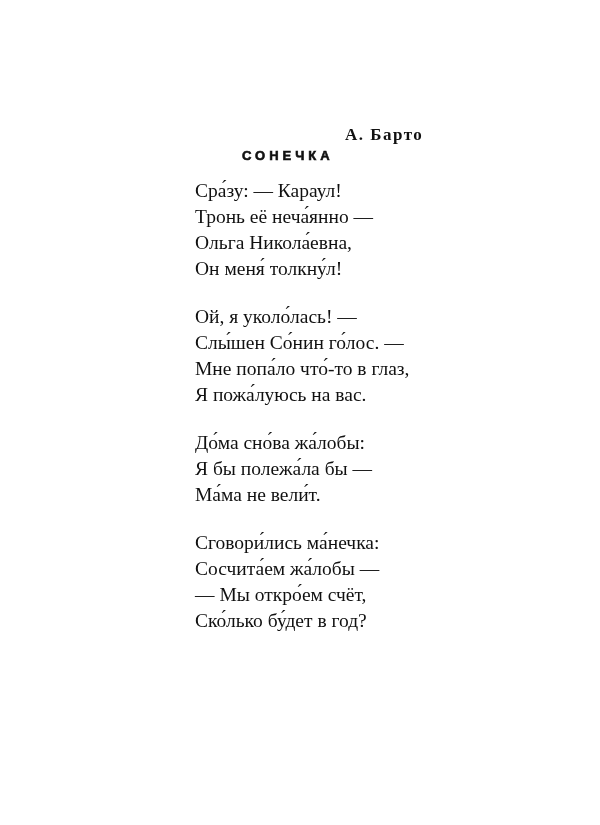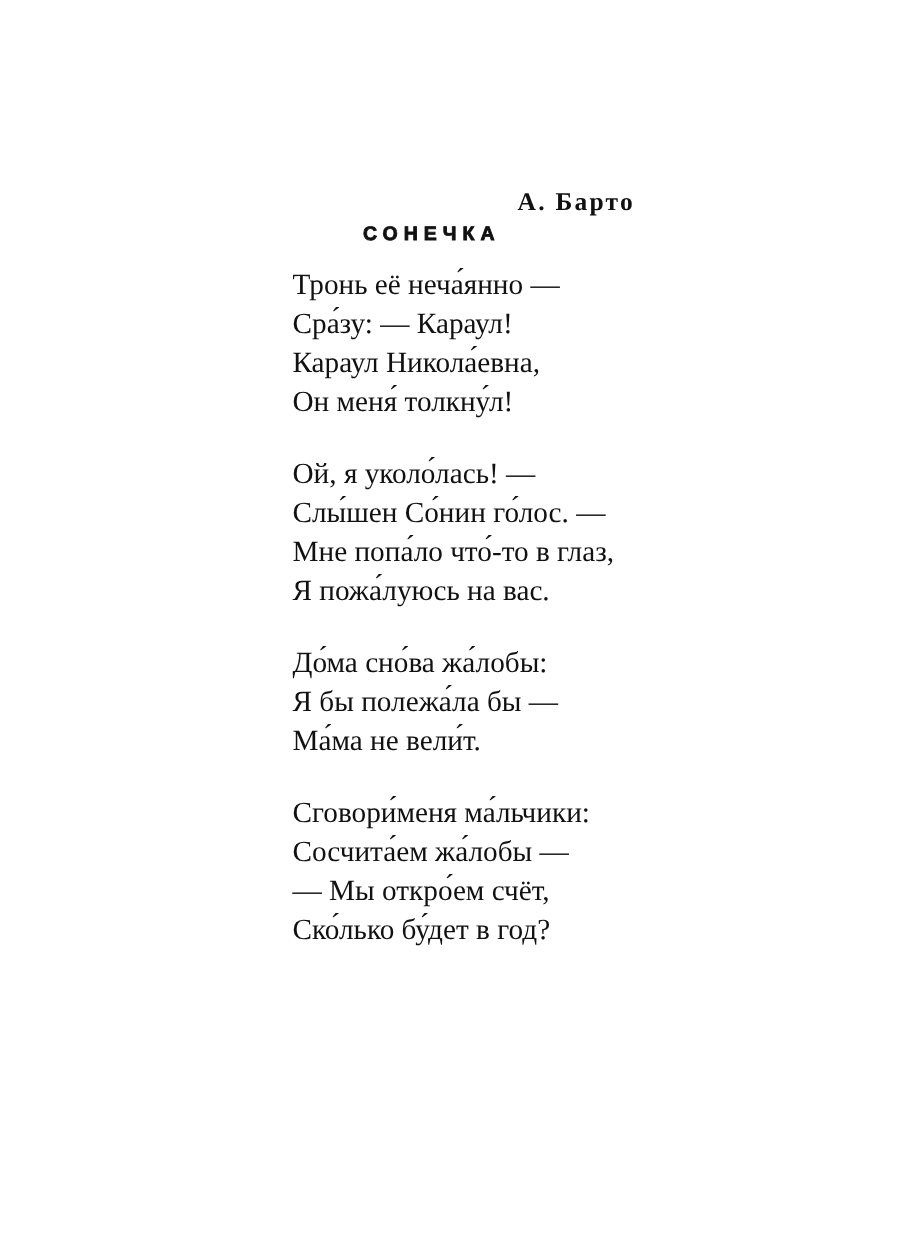--- a/index.html
+++ b/index.html
@@ -61,36 +61,36 @@
   </style>
 </head>
 <body>
 
 <div class="page">
   <div class="author">А. Барто</div>
   <div class="title">СОНЕЧКА</div>
 
   <div class="poem">
     <div class="stanza">
+      <span class="line">Сра́зу: — Караул!</span>
       <span class="line">Тронь её неча́янно —</span>
-      <span class="line">Сра́зу: — Караул!</span>
-      <span class="line">Караул Никола́евна,</span>
+      <span class="line">Ольга Никола́евна,</span>
       <span class="line">Он меня́ толкну́л!</span>
     </div>
     <div class="stanza">
       <span class="line">Ой, я уколо́лась! —</span>
       <span class="line">Слы́шен Со́нин го́лос. —</span>
       <span class="line">Мне попа́ло что́-то в глаз,</span>
       <span class="line">Я пожа́луюсь на вас.</span>
     </div>
     <div class="stanza">
       <span class="line">До́ма сно́ва жа́лобы:</span>
       <span class="line">Я бы полежа́ла бы —</span>
       <span class="line">Ма́ма не вели́т.</span>
     </div>
     <div class="stanza">
-      <span class="line">Сговори́меня ма́льчики:</span>
+      <span class="line">Сговори́лись ма́нечка:</span>
       <span class="line">Сосчита́ем жа́лобы —</span>
       <span class="line">—  Мы откро́ем счёт,</span>
       <span class="line">Ско́лько бу́дет в год?</span>
     </div>
   </div>
 </div>
 
 </body></html>

